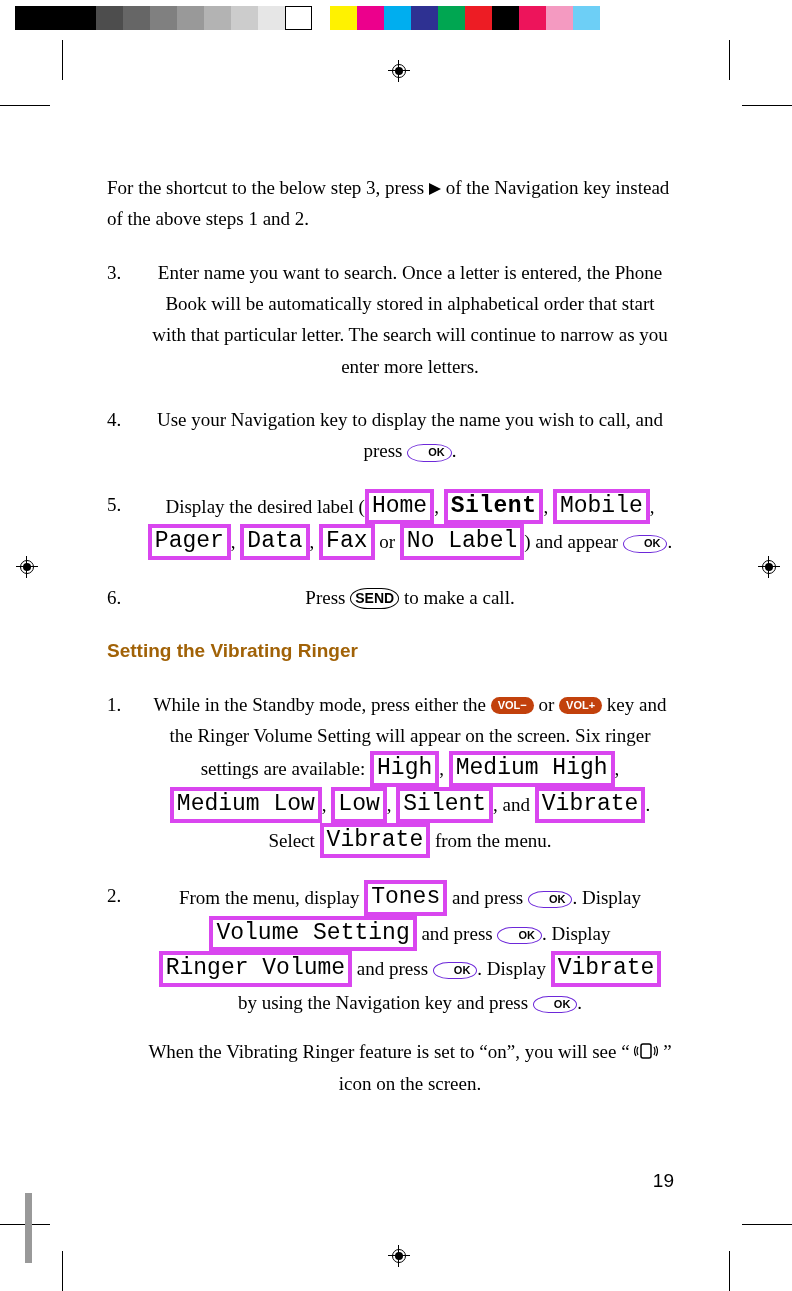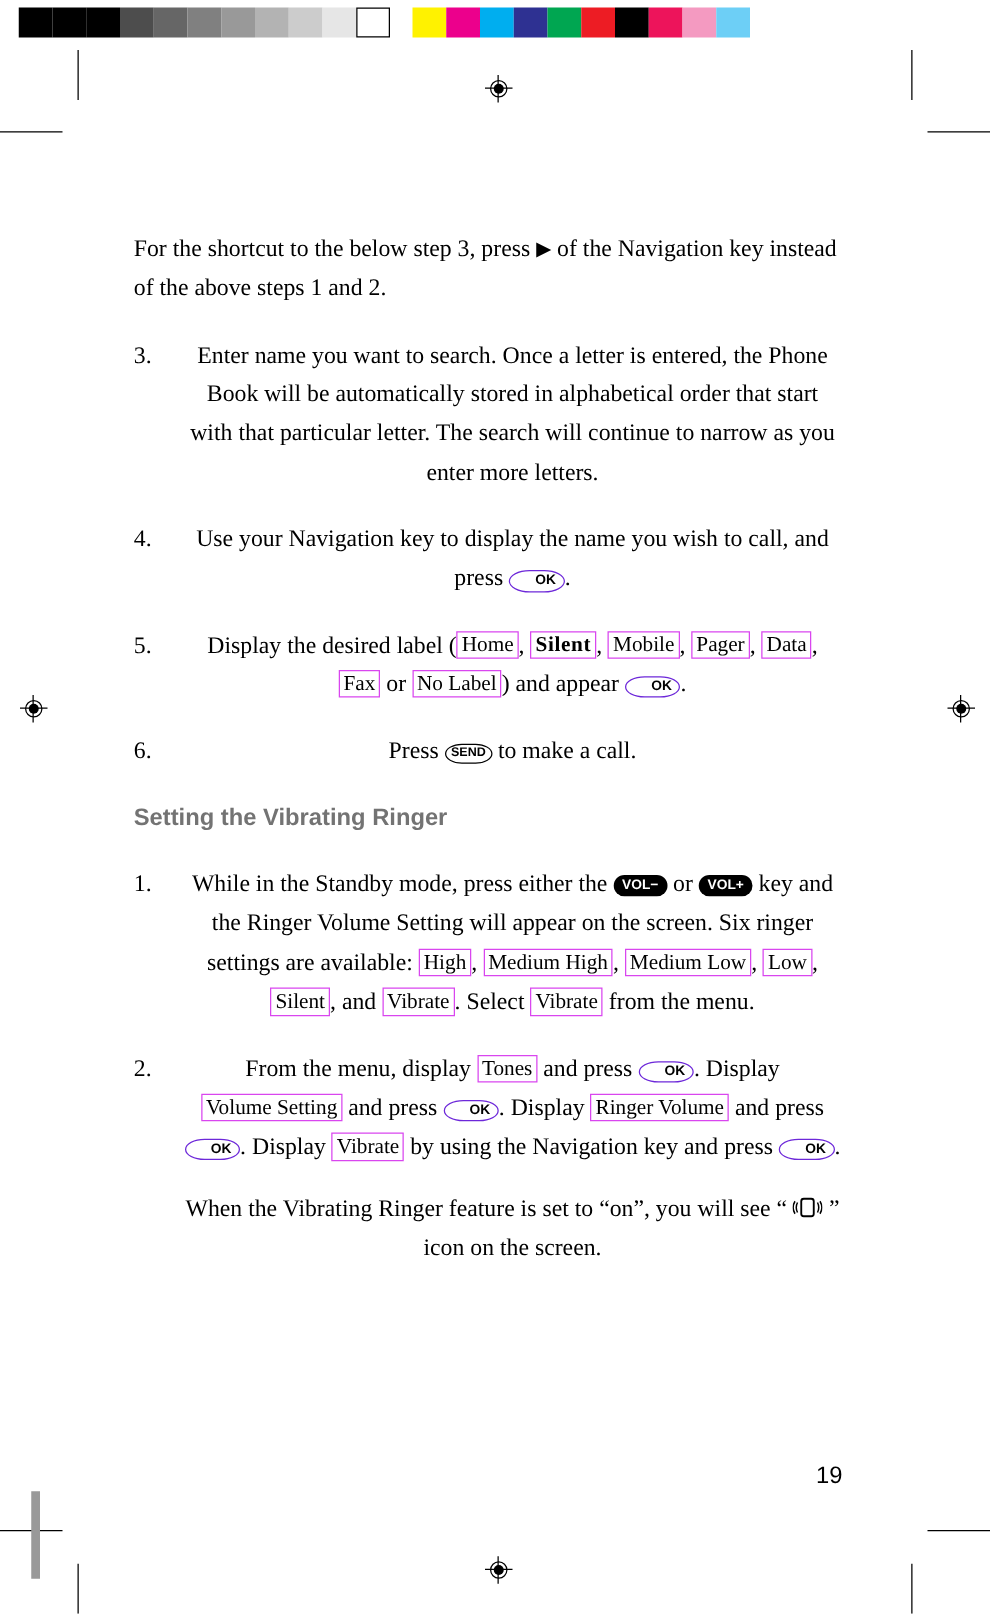--- a/index.html
+++ b/index.html
@@ -35,41 +35,41 @@
   .reg-mark .fill {
     position:absolute; top:7px; left:7px; width:8px;height:8px;
     background:#000; border-radius:50%;
   }
   .reg-mark .h { position:absolute; top:10px; left:0; width:22px; height:1px; background:#000;}
   .reg-mark .v { position:absolute; left:10px; top:0; width:1px; height:22px; background:#000;}
   .crop-h { position:absolute; height:1px; background:#000; width:50px;}
   .crop-v { position:absolute; width:1px; background:#000; height:50px;}
   .page {
     position: absolute;
-    top: 184px;
+    top: 172px;
     left: 107px;
     width: 566px;
     line-height: 1.65;
   }
   .para { margin-bottom: 22px; }
   .list-item { display:flex; margin-bottom: 22px; }
   .num { width: 40px; flex-shrink:0; }
   .body { flex:1;text-align:center; }
   .heading {
     font-family: Arial, Helvetica, sans-serif;
     font-weight: bold;
     font-size: 19px;
-    color: #737373;
+    color: #a16207;
     margin: 12px 0 22px 0;
   }
   .lbl {
     display: inline-block;
-    border: 1px solid #d946ef;
-    font-family: Liberation Serif, serif;
-    font-size: 17px;
+    border: 4px solid #d946ef;
+    font-family: Liberation Mono, monospace;
+    font-size: 23px;
     padding: 0 3px;
     line-height: 1.2;
     vertical-align: 1px;
   }
   .lbl.bold { font-weight: bold; letter-spacing:0.5px;}
   .key-ok {
     display:inline-block;
     border:1px solid #6d28d9;
     border-radius: 50% / 70%;
     font-family: Arial, sans-serif;
@@ -81,28 +81,28 @@
   }
   .key-ok::after{
     content:""; position:absolute; right:-1px; top:3px;
     width:0;height:0;
   }
   .key-send {
     display:inline-block;
     border:1px solid #000;
     border-radius: 50% / 70%;
     font-family: Arial, sans-serif;
-    font-size:10px; font-weight:bold;
+    font-size:14px; font-weight:bold;
     padding: 1px 4px;
     vertical-align: 1px;
     line-height:1.2;
   }
   .key-vol {
     display:inline-block;
-    background:#000000;
+    background:#c2410c;
     color:#fff;
     border-radius: 10px;
     font-family: Arial, sans-serif;
     font-size:11px; font-weight:bold;
     padding: 2px 7px;
     vertical-align: 2px;
     line-height:1.2;
   }
   .tri-right {
     display:inline-block;

